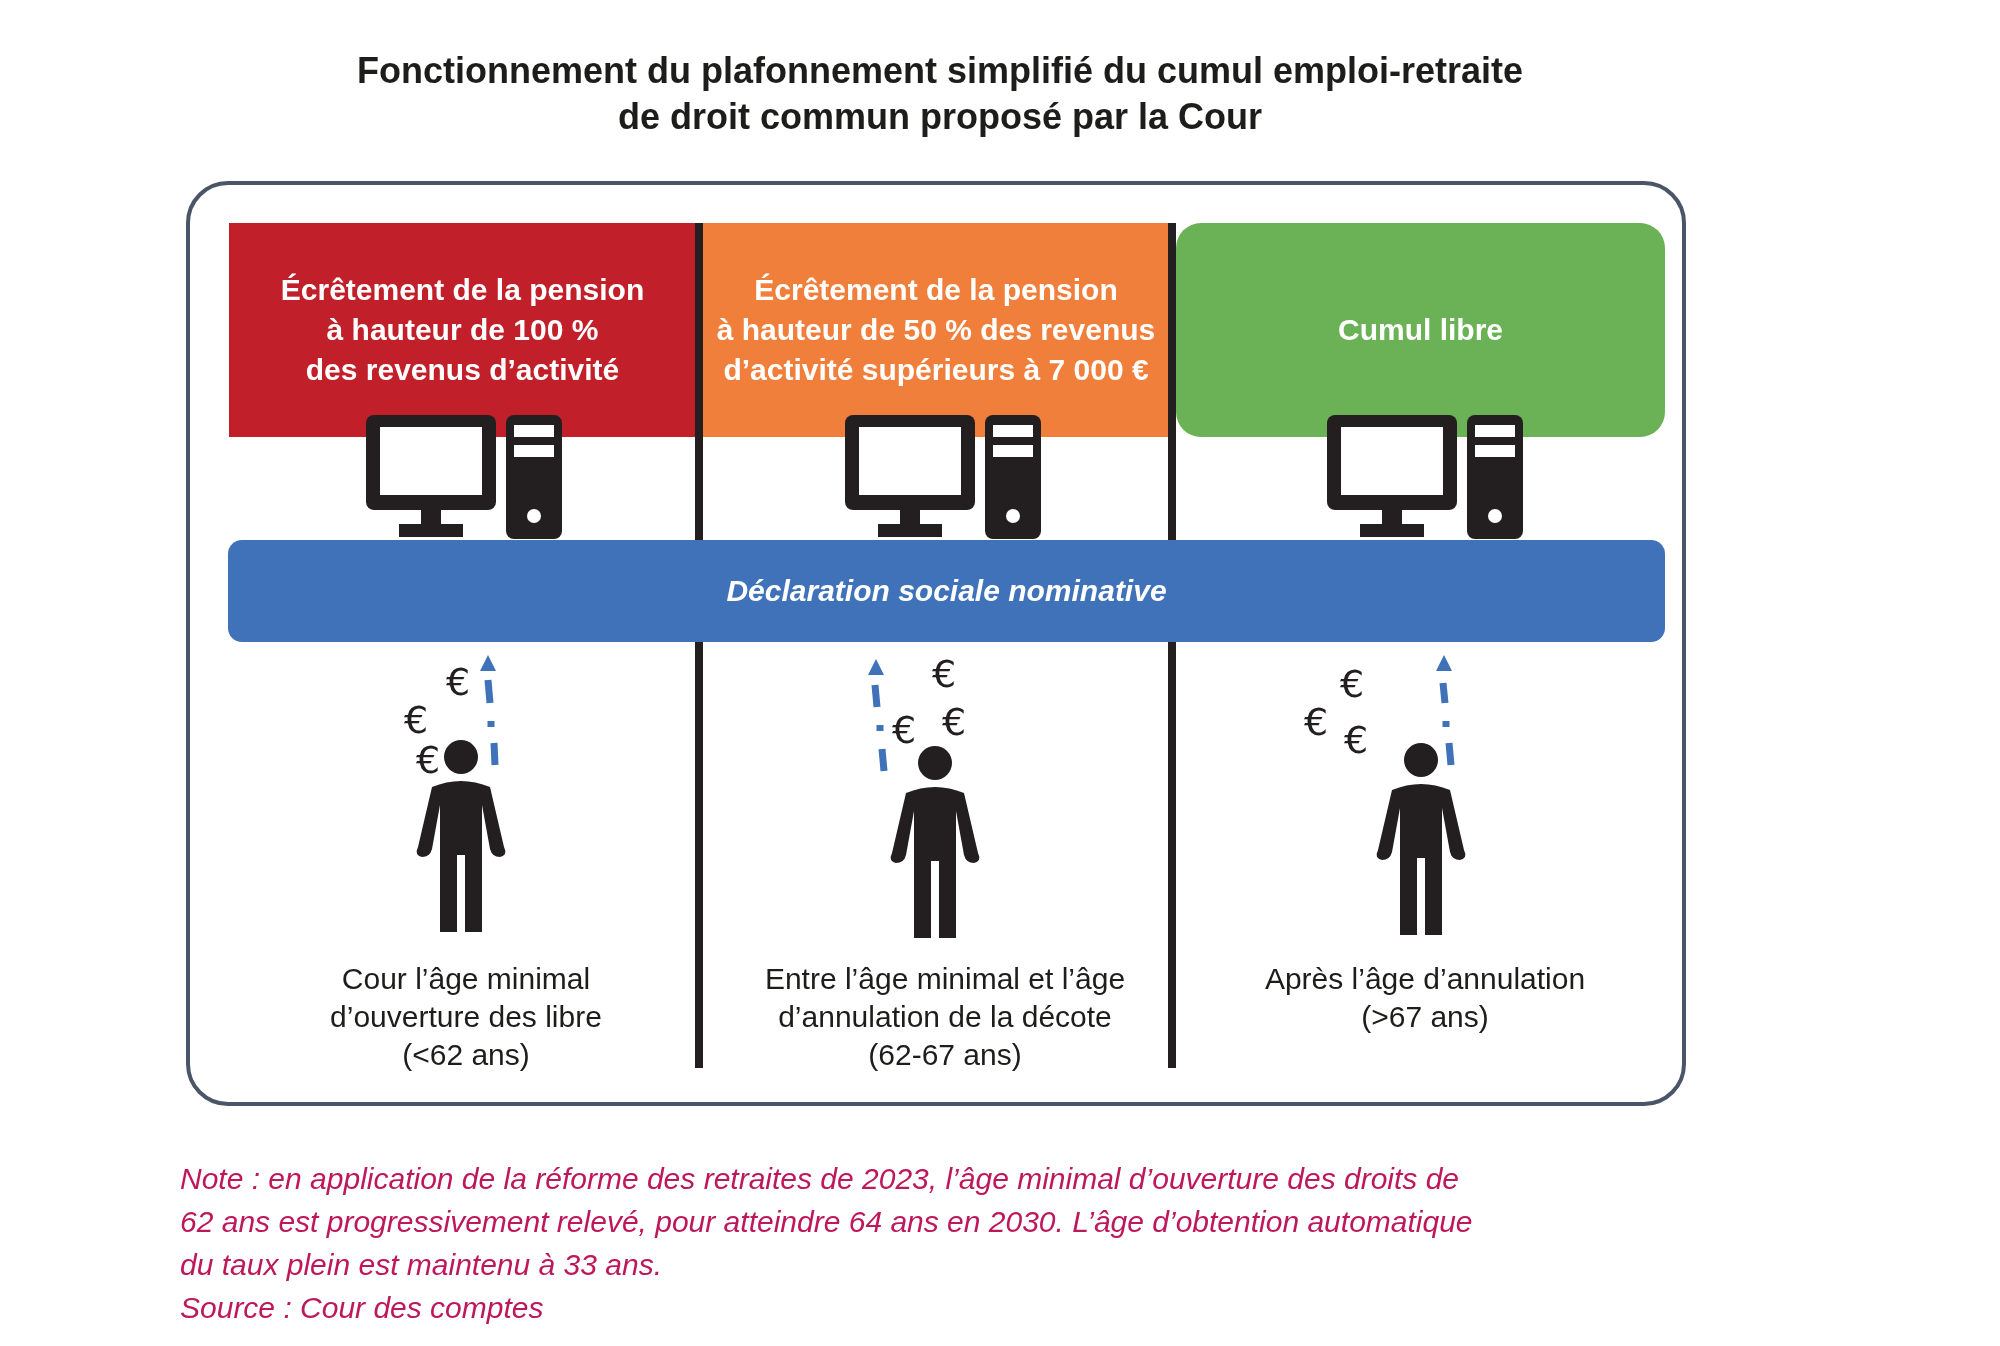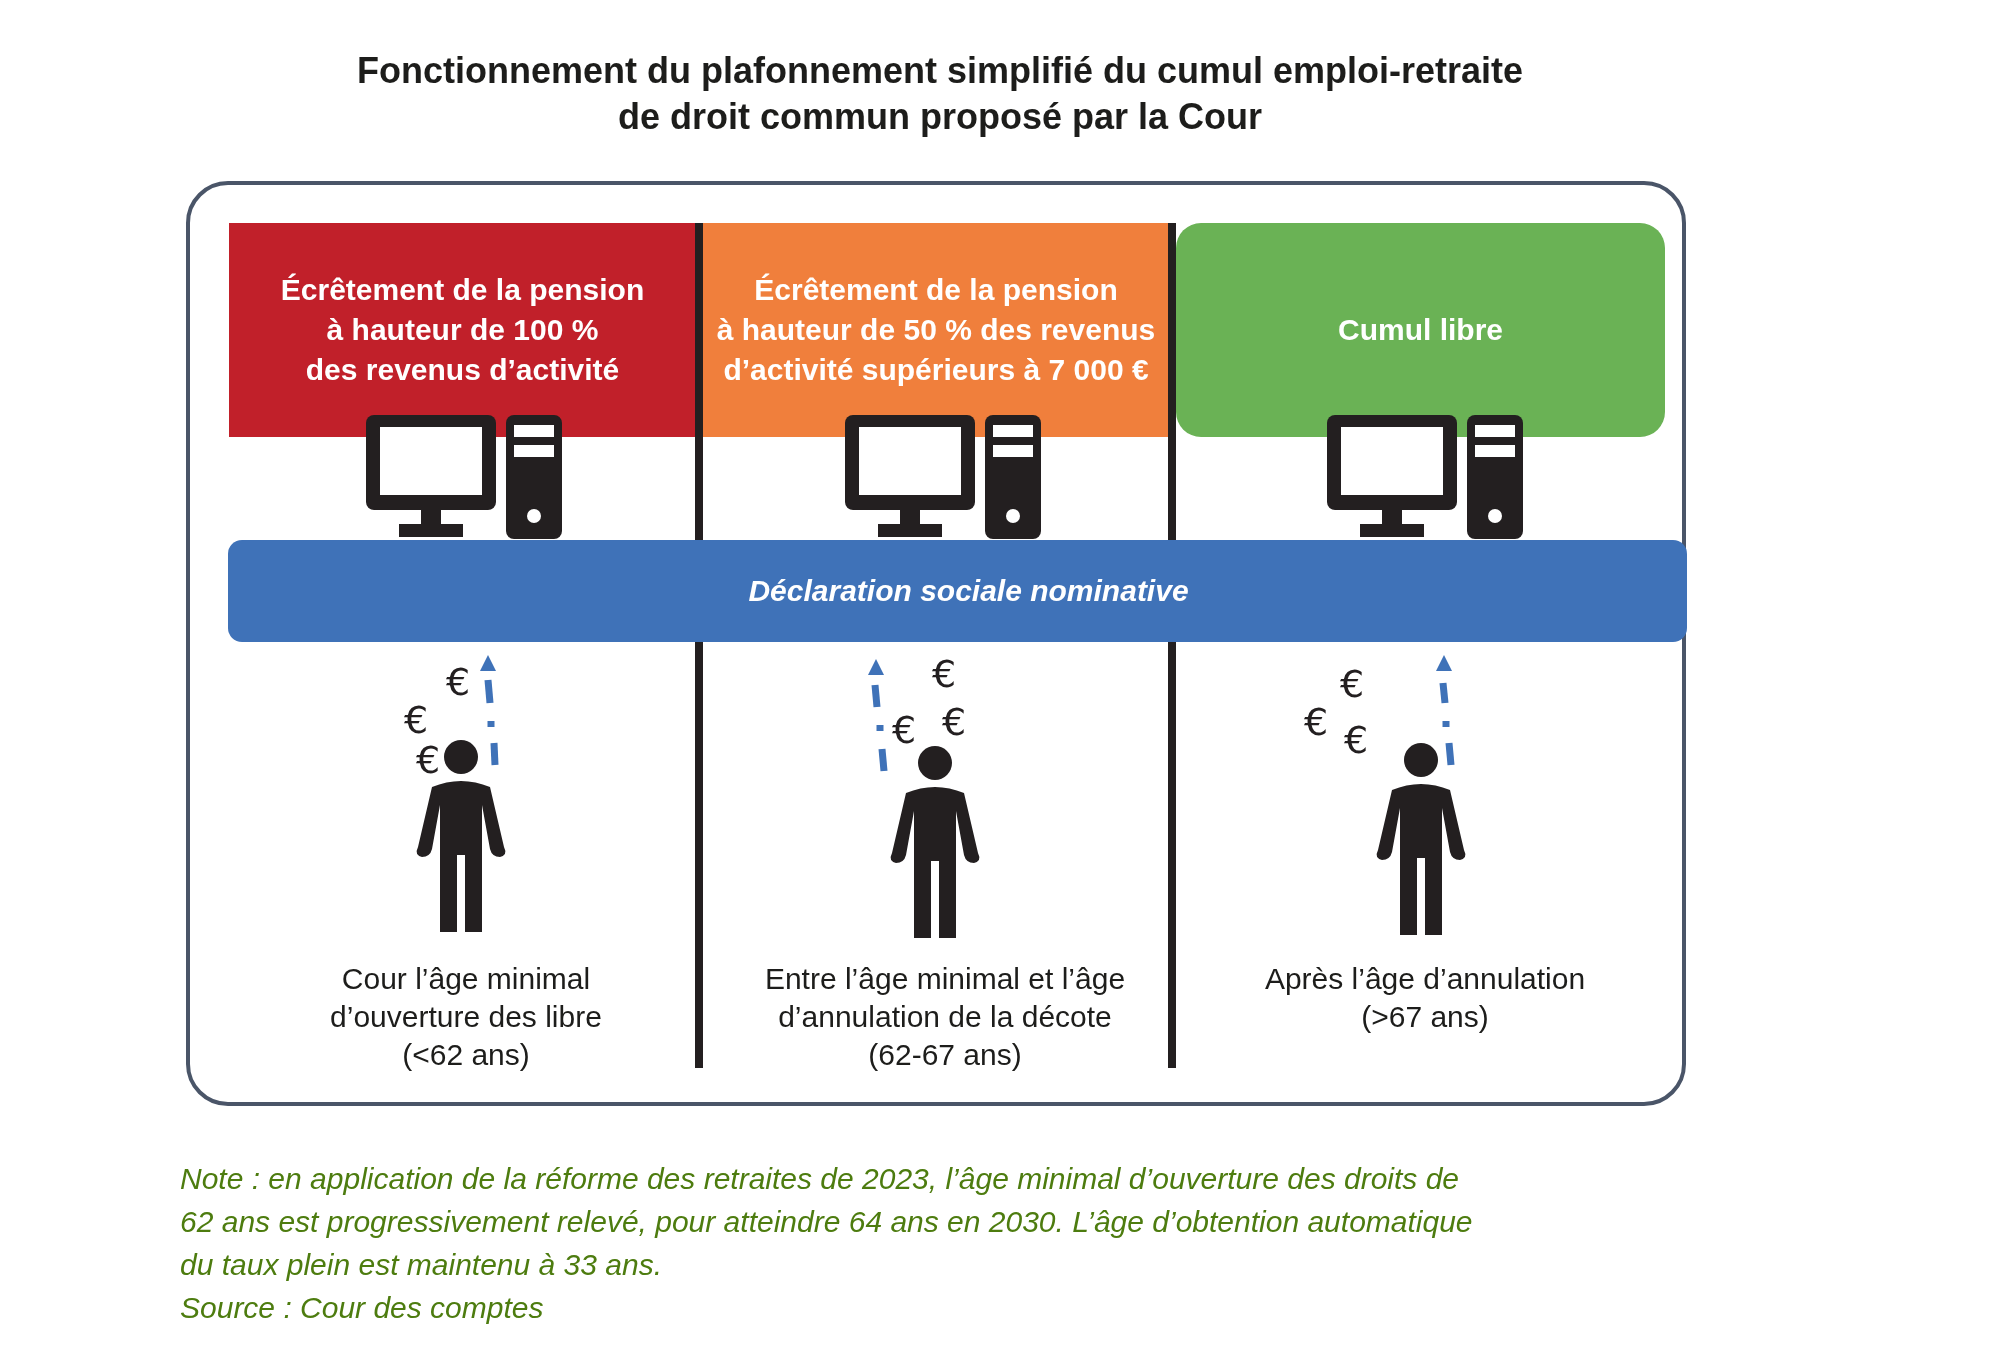--- a/index.html
+++ b/index.html
@@ -10,26 +10,26 @@
   .panel { position: absolute; left: 186px; top: 181px; width: 1500px; height: 925px;
            border: 4px solid #4a5568; border-radius: 42px; box-sizing: border-box; }
   .header { position: absolute; top: 223px; height: 214px; color: #fff; display: flex;
             align-items: center; justify-content: center; text-align: center;
             font-size: 30px; line-height: 40px; font-weight: bold; }
   .divider { position: absolute; top: 223px; width: 8px; height: 845px; background: #231f20; }
   .computer { position: absolute; top: 415px; width: 196px; height: 124px; }
   .dsn { position: absolute; left: 228px; top: 540px; width: 1437px; height: 102px;
          background: #3f72b8; border-radius: 14px; color: #fff; display: flex;
          align-items: center; justify-content: center; font-style: italic; font-weight: bold;
-         font-size: 30px; padding-left: 22px; }
+         font-size: 30px; }
   .person { position: absolute; top: 655px; width: 200px; height: 290px; }
   .label { position: absolute; top: 960px; width: 460px; text-align: center;
            font-size: 30px; line-height: 38px; color: #1d1d1b; }
   .footnote { position: absolute; left: 180px; top: 1157px; width: 1560px;
-              font-style: italic; font-size: 30px; line-height: 43px; color: #4d7c0f; }
+              font-style: italic; font-size: 30px; line-height: 43px; color: #be185d; }
   .footnote div { white-space: nowrap; }
 </style>
 </head>
 <body>
 
 <div class="title">
   <div>Fonctionnement du plafonnement simplifié du cumul emploi-retraite</div>
   <div>de droit commun proposé par la Cour</div>
 </div>
 

